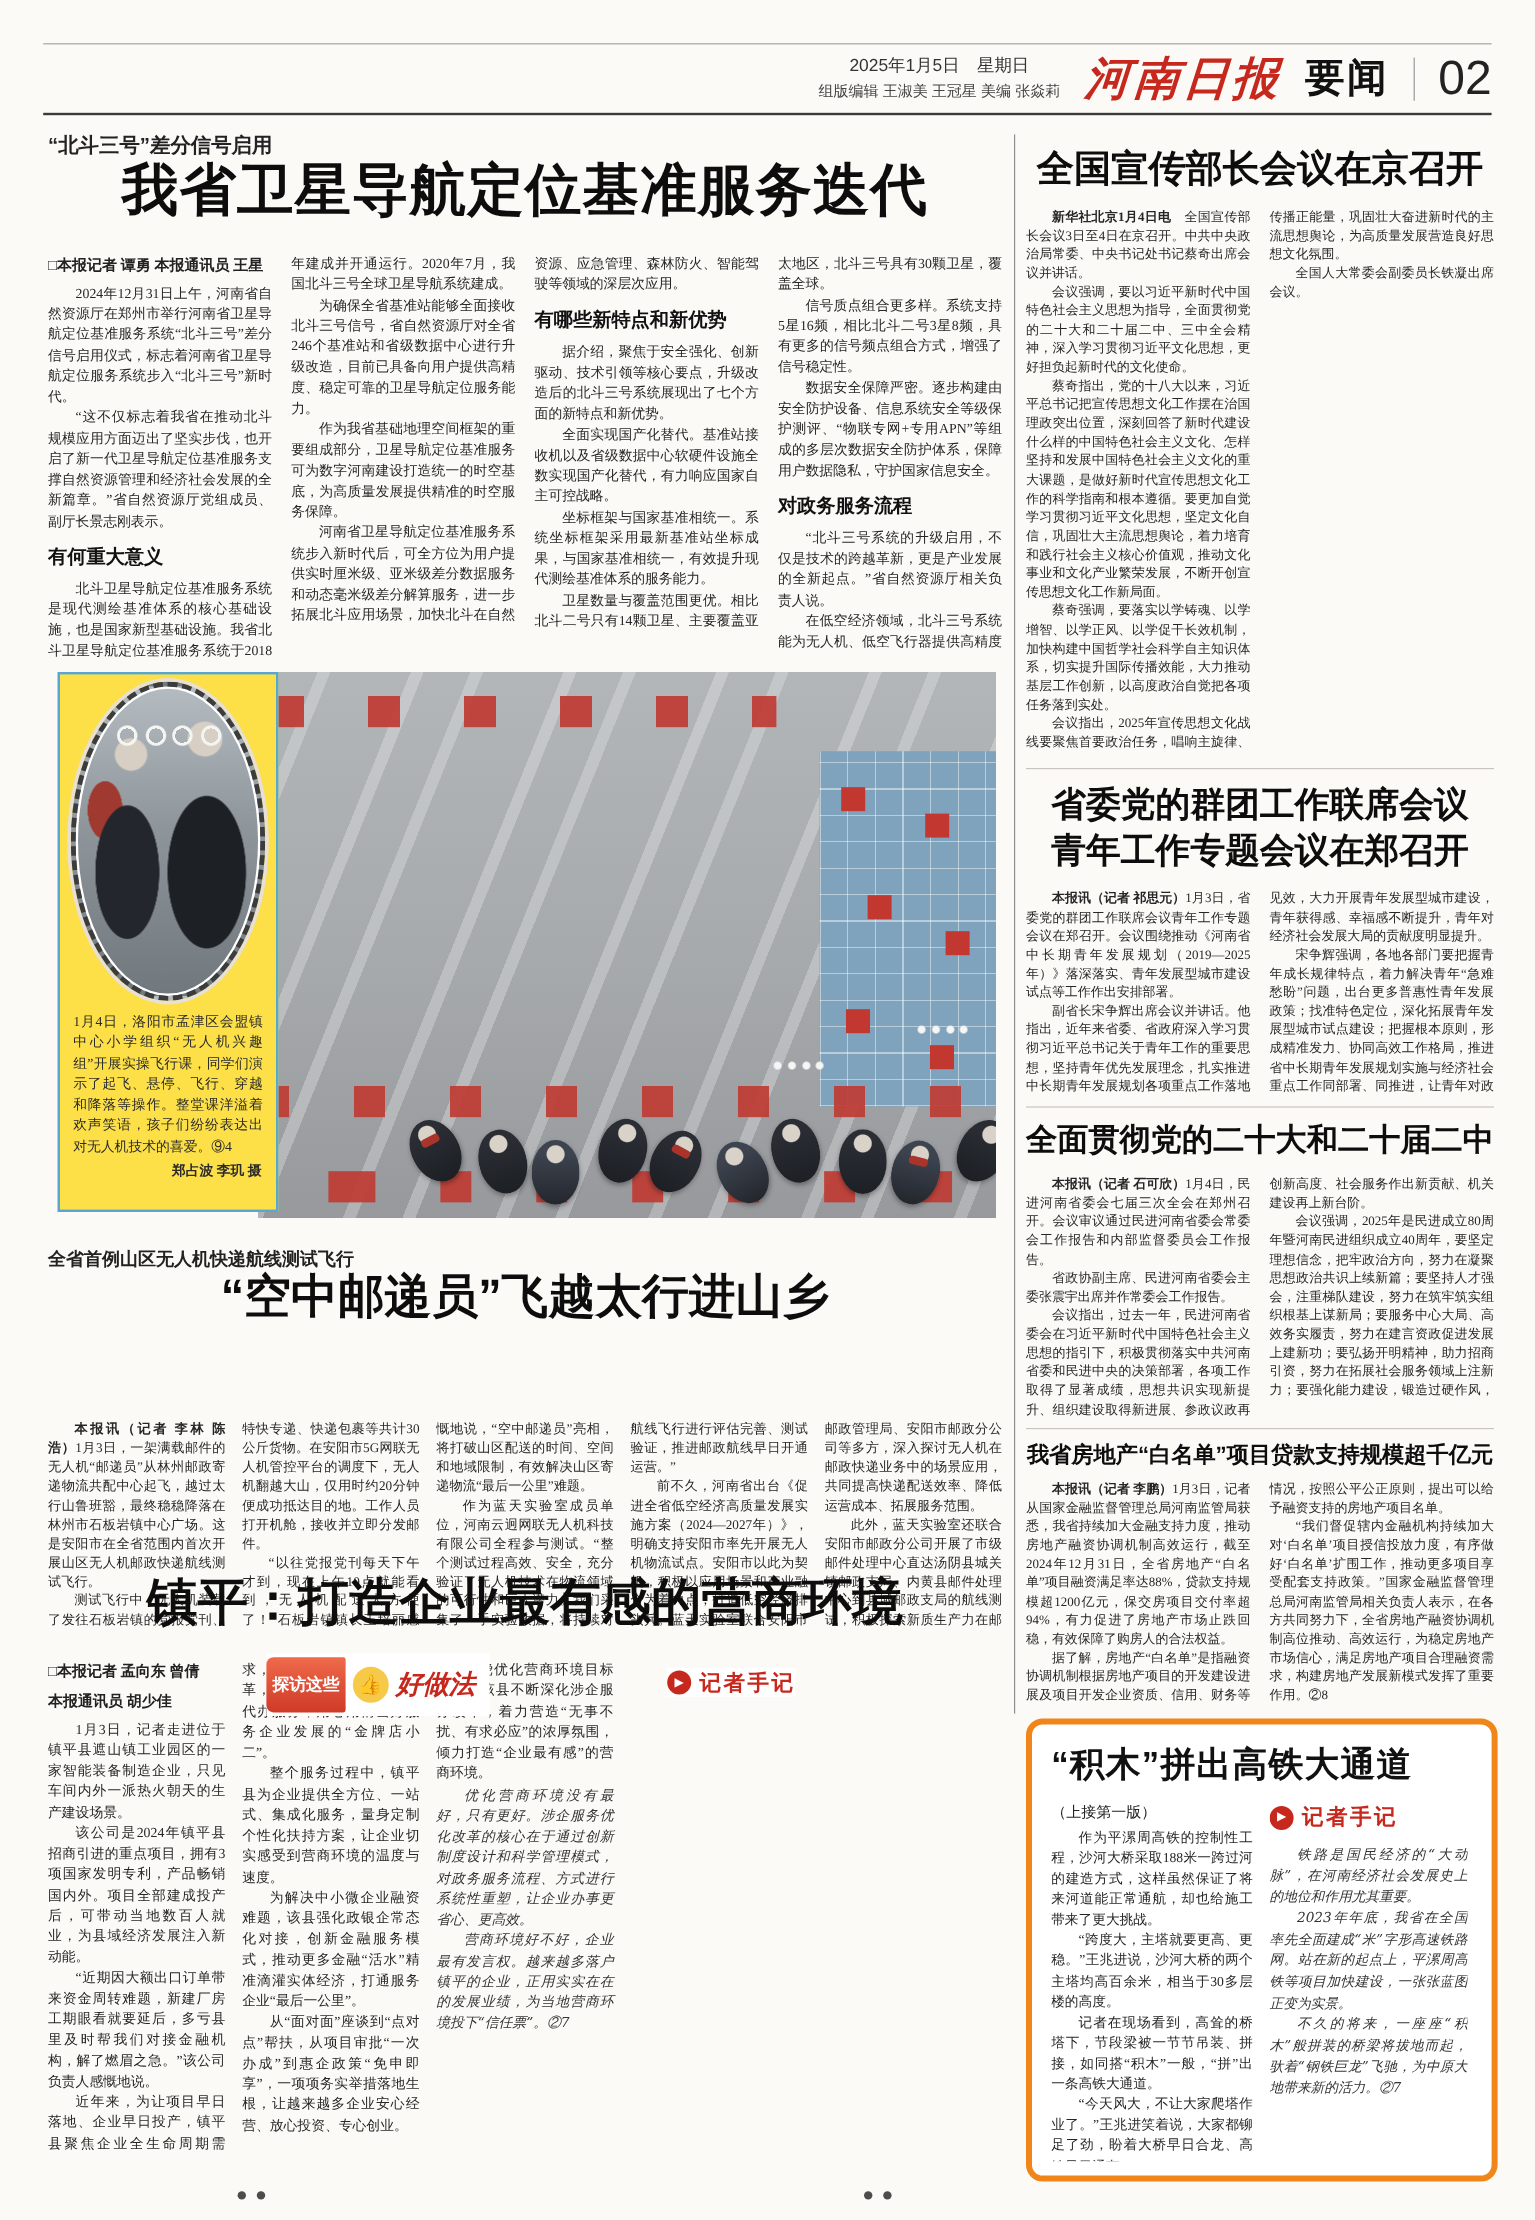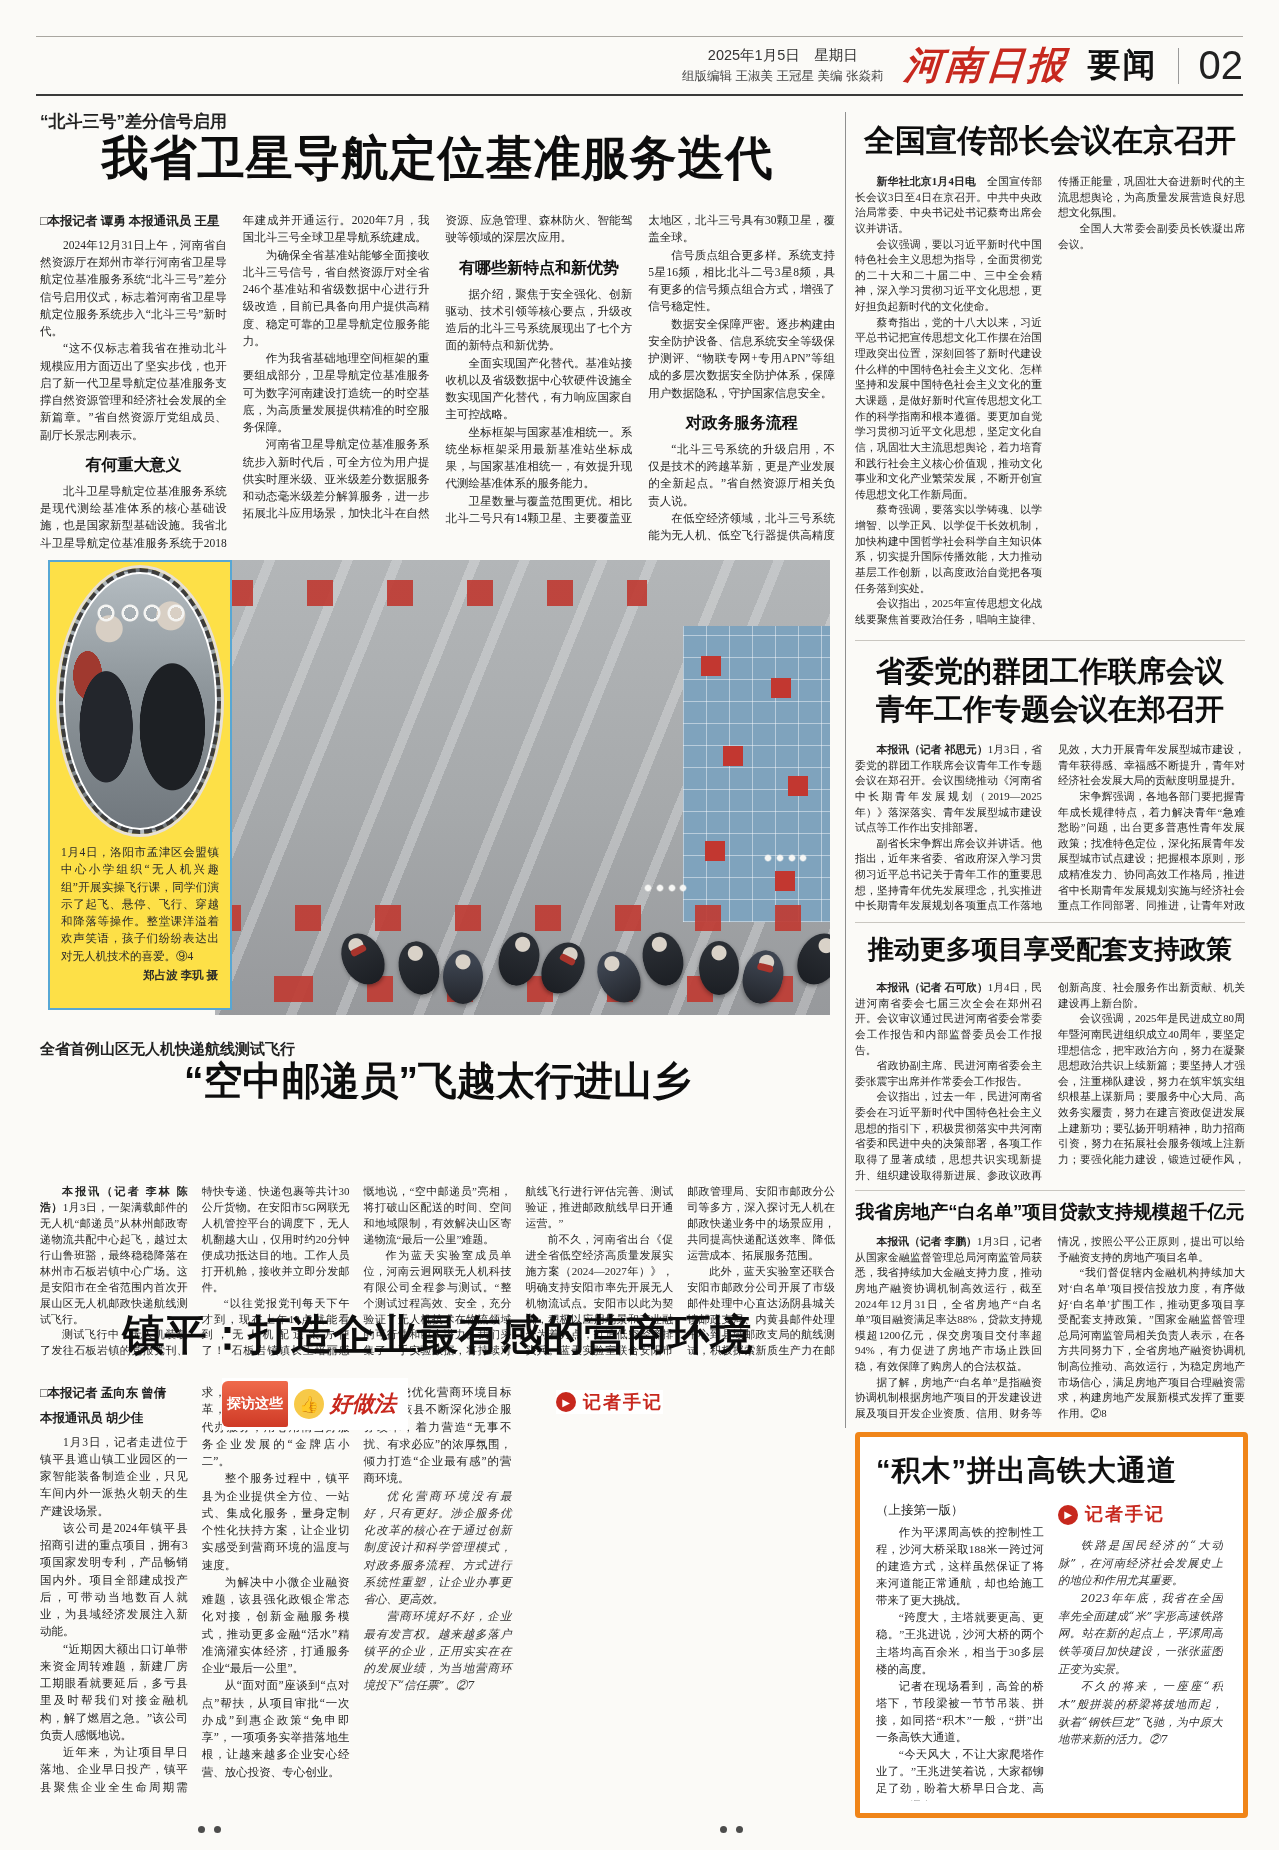--- a/index.html
+++ b/index.html
@@ -24,21 +24,21 @@
   #brand{font-family:"DejaVu Serif",serif;font-style:italic;font-weight:bold;font-size:38px;color:var(--accent-red);letter-spacing:3px;transform:skewX(-4deg)}
   #section-name{font-size:33px;font-weight:bold;font-family:"Liberation Sans",sans-serif;color:#111;letter-spacing:2px}
   .pipe{width:1px;height:36px;background:#9a9a9a}
   #page-no{font-size:40px;font-family:"Liberation Sans",sans-serif;color:#222}
 
   
   .cols{column-gap:16px;text-align:justify;overflow:hidden;column-fill:auto}
   .para{text-indent:2em;margin:0;color:#262626}
   .para b{font-weight:bold}
   .byline{font-weight:bold;text-indent:0;margin:0 0 6px;font-size:12.5px}
-  .subhead{font-family:"Liberation Sans",sans-serif;font-size:16px;text-align:center;margin:9px 0 6px;color:#111}
+  .subhead{font-family:"Liberation Sans",sans-serif;font-size:16px;text-align:left;margin:9px 0 6px;color:#111}
   .note{font-family:"DejaVu Serif",serif;font-style:italic;text-indent:2em;color:#333}
   .kicker{font-family:"Liberation Sans",sans-serif;font-weight:bold;text-align:left;color:#222}
   .headline{font-family:"Liberation Sans",sans-serif;font-weight:900;text-align:center;color:#0d0d0d}
 
   
   #beidou-kicker{left:40px;top:110px;width:795px;font-size:17px}
   #beidou-headline{left:40px;top:132px;width:795px;font-size:47px;line-height:1.1;letter-spacing:1px}
   #beidou-cols{left:40px;top:212px;width:795px;height:344px;column-count:4;font-size:11.5px;line-height:1.5}
 
   
@@ -102,21 +102,21 @@
   #zp-visit-badge{left:222px;top:1378px;width:186px;height:52px;display:flex;align-items:center;gap:6px;background:#fff;z-index:2}
   #zp-visit-ribbon{width:66px;height:46px;background:linear-gradient(#ef6a4b,#cf3a26);border-radius:6px 2px 2px 6px;color:#fff;font-family:"Liberation Sans",sans-serif;font-weight:bold;font-size:14px;line-height:1.4;display:flex;align-items:center;justify-content:center;text-align:center;padding:2px}
   #zp-thumb{width:30px;height:30px;border-radius:50%;background:#f7c948;display:flex;align-items:center;justify-content:center;font-size:16px}
   #zp-visit-word{font-family:"DejaVu Serif",serif;font-style:italic;font-weight:bold;font-size:22px;color:var(--accent-red)}
   .note-badge{display:flex;align-items:center;gap:7px;background:#fff;z-index:2}
   .play-circle{width:20px;height:20px;border-radius:50%;background:var(--accent-red);color:#fff;font-size:10px;display:flex;align-items:center;justify-content:center}
   .note-badge-label{font-family:"Liberation Sans",sans-serif;font-weight:bold;font-size:18px;color:var(--accent-red);letter-spacing:2px}
   #zp-note-badge{left:556px;top:1390px}
 
   
-  #jimu-box{left:855px;top:1432px;width:393px;height:386px;border:5px solid var(--box-orange);border-radius:4px;background:#fff;padding:14px 16px 10px;overflow:hidden}
+  #jimu-box{left:855px;top:1432px;width:393px;height:386px;border:5px solid var(--box-orange);border-radius:14px;background:#fff;padding:14px 16px 10px;overflow:hidden}
   #jimu-headline{font-family:"Liberation Sans",sans-serif;font-weight:900;font-size:29px;color:#111;letter-spacing:1px}
   #jimu-body{display:flex;gap:14px;margin-top:10px}
   #jimu-left{width:168px;height:300px;overflow:hidden;text-align:justify;font-size:11.4px;line-height:1.5}
   #jimu-cont{font-family:"Liberation Sans",sans-serif;font-weight:normal;font-size:12.5px;text-indent:0;margin-bottom:4px}
   #jimu-right{width:165px;height:300px;overflow:hidden;text-align:justify;font-size:11.4px;line-height:1.55}
   #jimu-note-flow{margin-top:8px}
 
   
   .dots{display:flex;gap:9px}
   .dot{width:7px;height:7px;border-radius:50%;background:#4c4c4c}
@@ -182,21 +182,21 @@
   <div class="abs headline r-headline" id="qt-headline">
     <div>省委党的群团工作联席会议</div>
     <div>青年工作专题会议在郑召开</div>
   </div>
   <div class="abs cols r-cols" id="qt-cols">
       <p class="para"><b>本报讯（记者 祁思元）</b>1月3日，省委党的群团工作联席会议青年工作专题会议在郑召开。会议围绕推动《河南省中长期青年发展规划（2019—2025年）》落深落实、青年发展型城市建设试点等工作作出安排部署。</p>
       <p class="para">副省长宋争辉出席会议并讲话。他指出，近年来省委、省政府深入学习贯彻习近平总书记关于青年工作的重要思想，坚持青年优先发展理念，扎实推进中长期青年发展规划各项重点工作落地见效，大力开展青年发展型城市建设，青年获得感、幸福感不断提升，青年对经济社会发展大局的贡献度明显提升。</p>
       <p class="para">宋争辉强调，各地各部门要把握青年成长规律特点，着力解决青年“急难愁盼”问题，出台更多普惠性青年发展政策；找准特色定位，深化拓展青年发展型城市试点建设；把握根本原则，形成精准发力、协同高效工作格局，推进省中长期青年发展规划实施与经济社会重点工作同部署、同推进，让青年对政策有感知、对城市有归属，引导广大青年坚定不移听党话、跟党走。②7</p>
     </div>
 
-  <div class="abs headline r-headline" id="mj-headline">推动更多项目享受配套支持政策</div>
+  <div class="abs headline r-headline" id="mj-headline">全面贯彻党的二十大和二十届二中</div>
   <div class="abs cols r-cols" id="mj-cols">
       <p class="para"><b>本报讯（记者 石可欣）</b>1月4日，民进河南省委会七届三次全会在郑州召开。会议审议通过民进河南省委会常委会工作报告和内部监督委员会工作报告。</p>
       <p class="para">省政协副主席、民进河南省委会主委张震宇出席并作常委会工作报告。</p>
       <p class="para">会议指出，过去一年，民进河南省委会在习近平新时代中国特色社会主义思想的指引下，积极贯彻落实中共河南省委和民进中央的决策部署，各项工作取得了显著成绩，思想共识实现新提升、组织建设取得新进展、参政议政再创新高度、社会服务作出新贡献、机关建设再上新台阶。</p>
       <p class="para">会议强调，2025年是民进成立80周年暨河南民进组织成立40周年，要坚定理想信念，把牢政治方向，努力在凝聚思想政治共识上续新篇；要坚持人才强会，注重梯队建设，努力在筑牢筑实组织根基上谋新局；要服务中心大局、高效务实履责，努力在建言资政促进发展上建新功；要弘扬开明精神，助力招商引资，努力在拓展社会服务领域上注新力；要强化能力建设，锻造过硬作风，努力在提升服务保障能力上增新效。②9</p>
     </div>
 
   <div class="abs headline r-headline" id="bm-headline">我省房地产“白名单”项目贷款支持规模超千亿元</div>
   <div class="abs cols r-cols" id="bm-cols">
       <p class="para"><b>本报讯（记者 李鹏）</b>1月3日，记者从国家金融监督管理总局河南监管局获悉，我省持续加大金融支持力度，推动房地产融资协调机制高效运行，截至2024年12月31日，全省房地产“白名单”项目融资满足率达88%，贷款支持规模超1200亿元，保交房项目交付率超94%，有力促进了房地产市场止跌回稳，有效保障了购房人的合法权益。</p>

